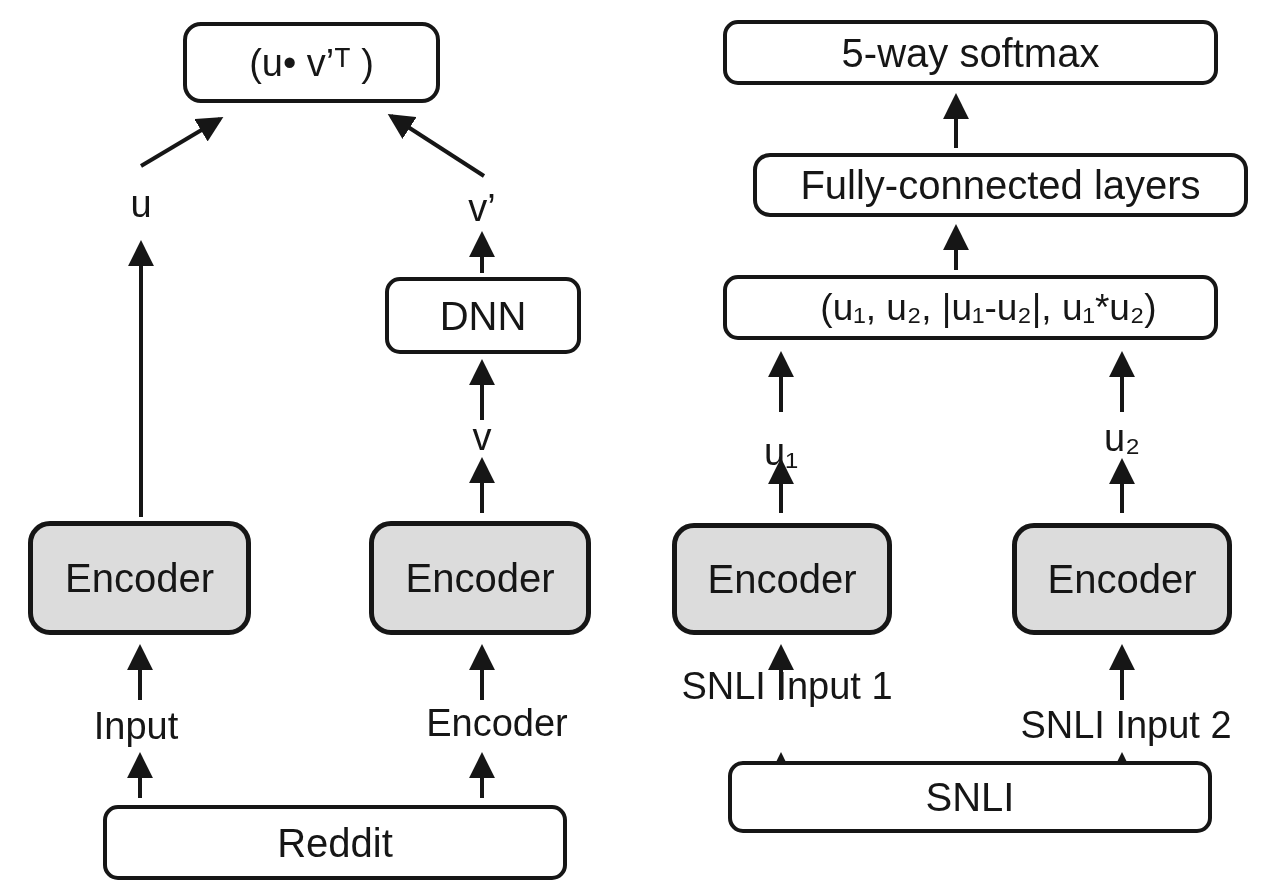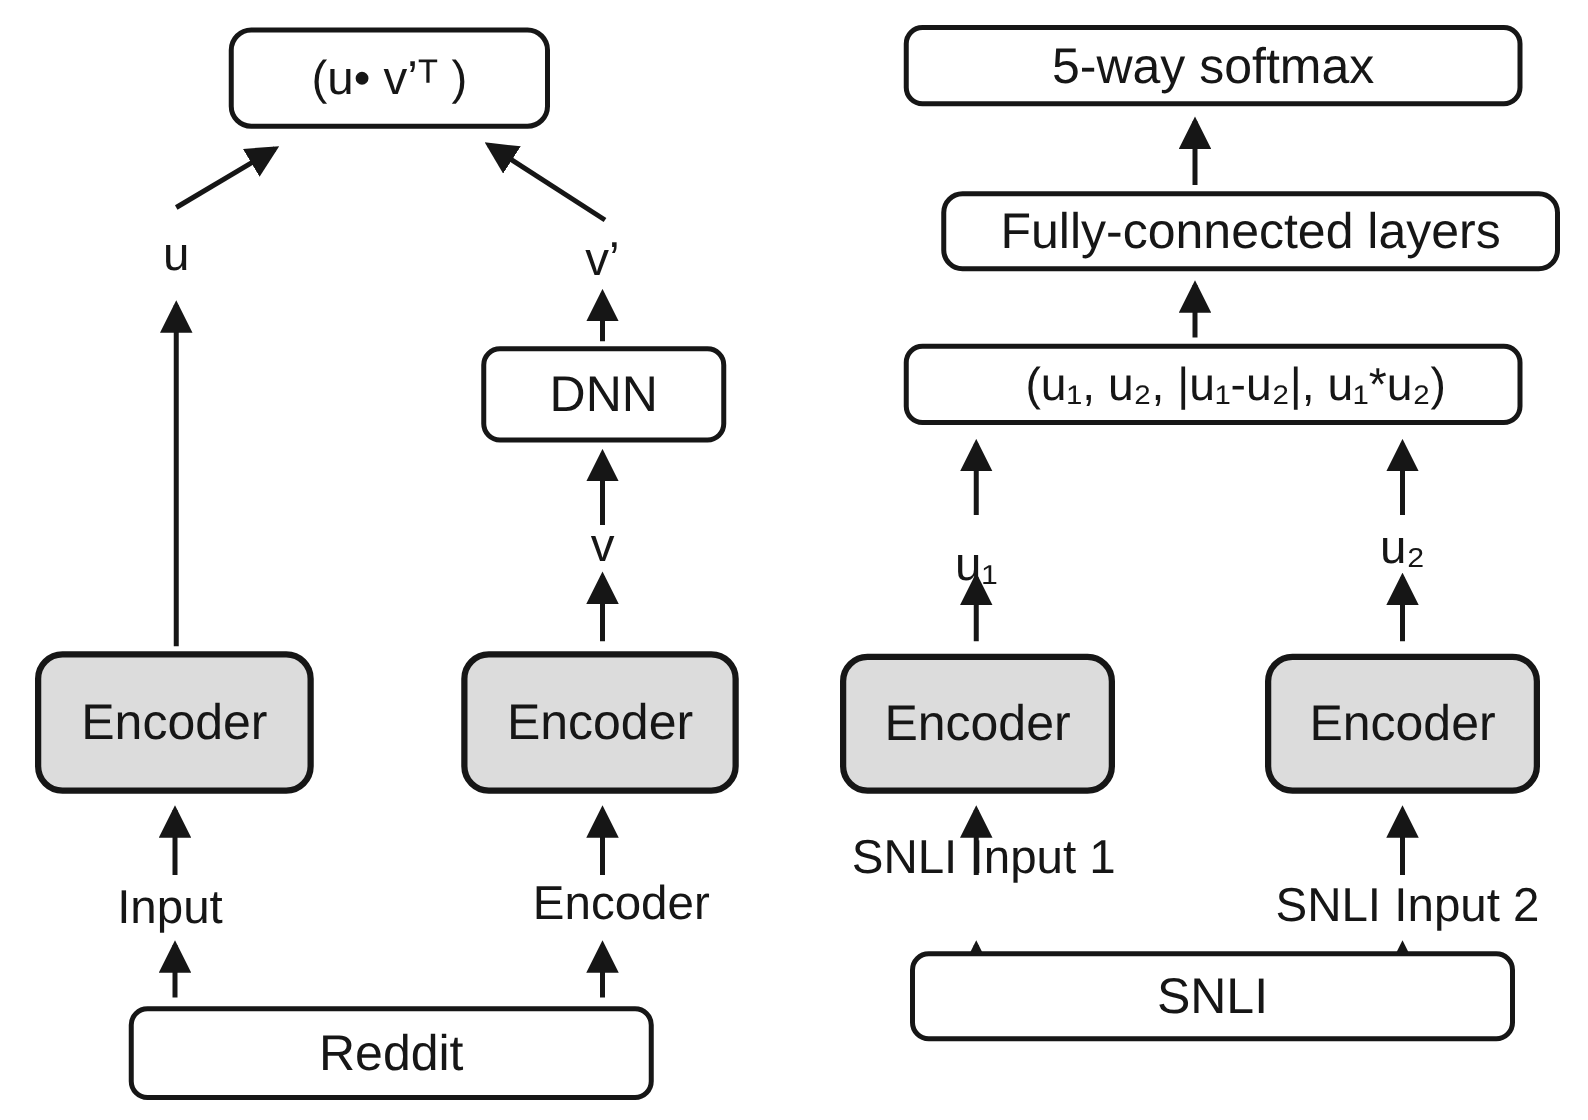--- a/index.html
+++ b/index.html
@@ -76,21 +76,21 @@
   <div class="box encoder" style="left:28px;top:521px;width:223px;height:114px;">
     <span>Encoder</span>
   </div>
   <div class="box encoder" style="left:369px;top:521px;width:222px;height:114px;">
     <span>Encoder</span>
   </div>
 
   <div class="mathlabel" style="left:136px;top:726px;">Input</div>
   <div class="mathlabel" style="left:497px;top:723px;">Encoder</div>
 
-  <div class="box" style="left:103px;top:805px;width:420px;height:75px;">
+  <div class="box" style="left:103px;top:805px;width:464px;height:75px;">
     <span>Reddit</span>
   </div>
 
   <div class="box" style="left:723px;top:20px;width:495px;height:65px;">
     <span>5-way softmax</span>
   </div>
 
   <div class="box" style="left:753px;top:153px;width:495px;height:64px;border-radius:17px;">
     <span>Fully-connected layers</span>
   </div>

